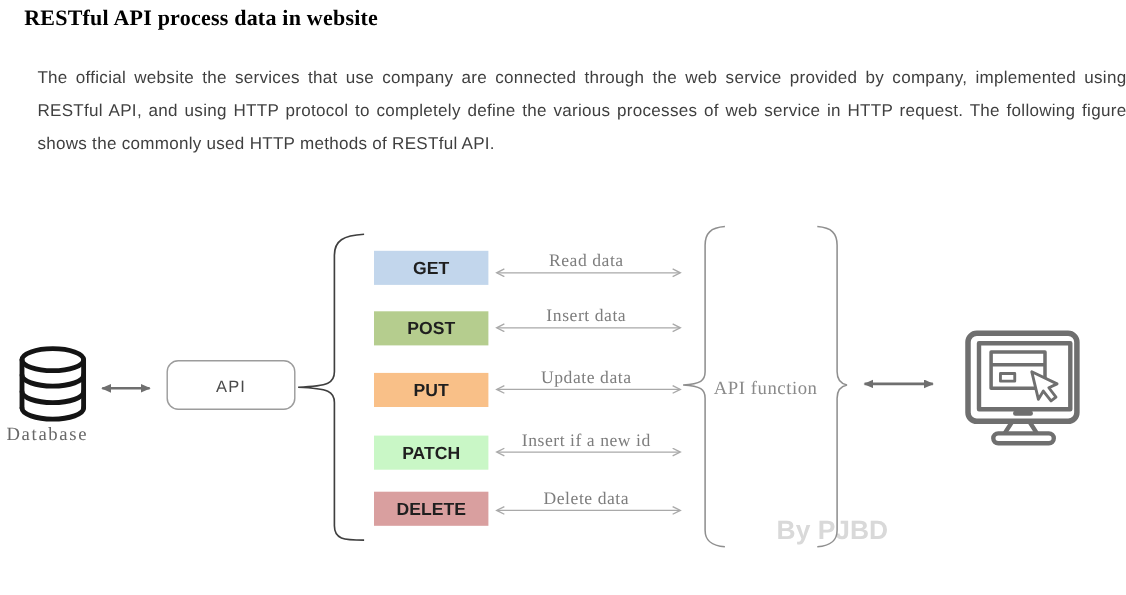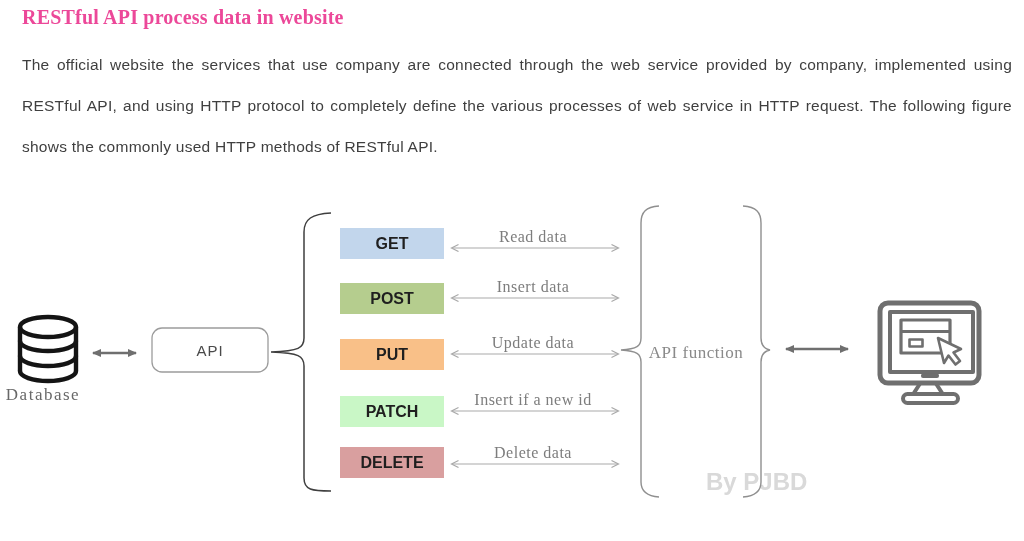--- a/index.html
+++ b/index.html
@@ -6,26 +6,26 @@
   .canvas{
     position:relative;
     width:1024px;height:541px;
     background:#ffffff;
     overflow:hidden;
     font-family:"Liberation Sans",sans-serif;
   }
   .page-title{
     position:absolute;left:22px;top:6px;margin:0;
     font-family:"Liberation Serif",serif;
-    font-size:20px;font-weight:700;color:#ec4899;
+    font-size:20px;font-weight:700;color:#000000;
     letter-spacing:0.2px;
   }
   .intro{
-    position:absolute;left:22px;top:44px;width:990px;margin:0;
-    font-size:15.5px;line-height:41px;color:#3f3f3f;
+    position:absolute;left:22px;top:44px;width:990px;margin:12px;
+    font-size:15.5px;line-height:30px;color:#3f3f3f;
     letter-spacing:0.25px;
     text-align:justify;text-align-last:left;
   }
   svg.diagram{position:absolute;left:0;top:0;}
   .svg-sans{font-family:"Liberation Sans",sans-serif;}
   .svg-serif{font-family:"Liberation Serif",serif;}
 </style>
 </head>
 <body>
 

